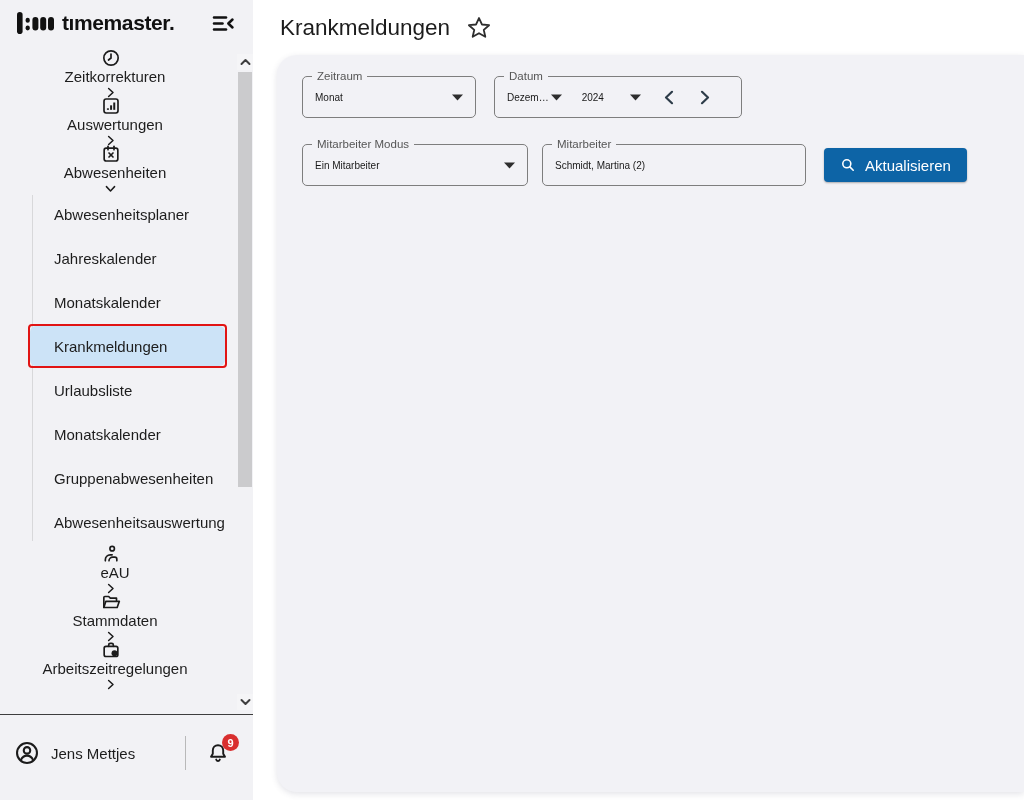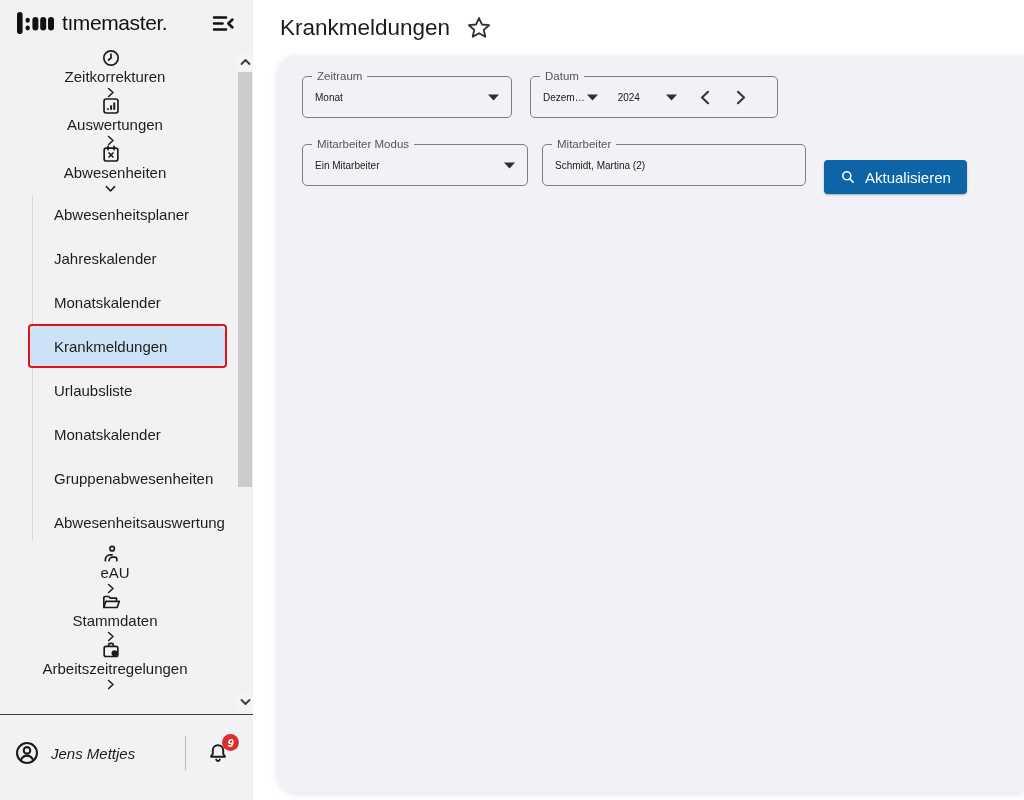--- a/index.html
+++ b/index.html
@@ -17,21 +17,21 @@
     background: #f2f2f5;
     display: flex; flex-direction: column;
     position: relative;
   }
   .sidebar-header {
     height: 46px; flex: 0 0 46px;
     display: flex; align-items: center;
     padding: 0 18px 0 17px;
   }
   .logo-wrap { display: flex; align-items: center; gap: 8px; cursor: pointer; }
-  .logo-text { font-size: 21px; font-weight: 400; letter-spacing: -0.4px; color: #111; }
+  .logo-text { font-size: 21px; font-weight: 700; letter-spacing: -0.4px; color: #111; }
   .collapse-btn { margin-left: auto; cursor: pointer; display: flex; align-items: center; color: #111; }
 
   .nav { flex: 1 1 auto; overflow: hidden; position: relative; padding-top: 2px; }
   .nav-row {
     height: 48px; display: flex; align-items: center;
     padding: 0 46px 0 14px; cursor: pointer; flex-direction: column;
   }
   .nav-icon { width: 20px; height: 20px; color: #1b1b1b; flex: 0 0 20px; display: flex; }
   .nav-label { margin-left: 9px; font-size: 15px; color: #1d1d1d; flex: 1; white-space: nowrap; }
   .nav-chevron { width: 15px; height: 15px; color: #1b1b1b; display: flex; }
@@ -67,21 +67,20 @@
   .scroll-btn.down { bottom: 4px; }
   .scroll-thumb {
     position: absolute; left: 1px; top: 18px; width: 14px; height: 415px;
     background: #cbcbcd; cursor: pointer;
   }
 
   .sidebar-bottom {
     flex: 0 0 86px; height: 86px;
     border-top: 1px solid #3e3e3e;
     position: relative;
-    font-style: italic;
   }
   .user-row {
     display: flex; align-items: center;
     height: 50px; margin-top: 13px; padding: 0 0 0 14px; cursor: default;
   }
   .user-avatar { width: 26px; height: 26px; color: #1b1b1b; display: flex; }
   .user-name { margin-left: 11px; font-size: 15px; color: #1d1d1d; white-space: nowrap; }
   .user-divider { width: 1px; height: 34px; background: #b9b9b9; margin-left: auto; }
   .bell-wrap { position: relative; width: 24px; height: 26px; margin: 0 23px 0 20px; cursor: pointer; color: #1b1b1b; }
   .bell-badge {
@@ -123,34 +122,34 @@
   .ofield-label {
     position: absolute; top: -8px; left: 9px;
     font-size: 11.5px; line-height: 14px; color: #565656;
     background: #f2f2f6; padding: 0 5px; white-space: nowrap; cursor: default;
   }
   .ofield-value { font-size: 10px; color: #191919; white-space: nowrap; }
   .caret { display: flex; color: #2e2e2e; }
   .caret svg { display: block; }
   .spacer { flex: 1; }
 
-  .w-zeitraum { width: 210px; gap: 44px; }
+  .w-zeitraum { width: 174px; gap: 44px; }
   .w-datum { width: 248px; margin-left: 18px; }
   .w-modus { width: 226px; }
   .w-mitarbeiter { width: 264px; margin-left: 14px; cursor: text; }
 
   .datum-caret1 { margin-left: 2px; }
   .datum-year { margin-left: 20px; }
   .datum-caret2 { margin-left: 26px; }
   .nav-arrow { display: flex; color: #2d3c49; cursor: pointer; }
   .arrow-prev { margin-left: 22px; }
   .arrow-next { margin-left: 24px; }
 
   .btn-primary {
-    height: 34px; margin: 16px 0 0 18px;
+    height: 34px; margin: 4px 0 0 18px;
     background: #0d64a6; color: #ffffff;
     border: none; border-radius: 4px;
     font-family: "Liberation Sans", "DejaVu Sans", sans-serif;
     font-size: 15px;
     display: flex; align-items: center; gap: 9px;
     padding: 0 16px; cursor: pointer;
     box-shadow: 0 1px 2px rgba(0,0,0,0.3);
   }
   .btn-icon { display: flex; }
 </style>

